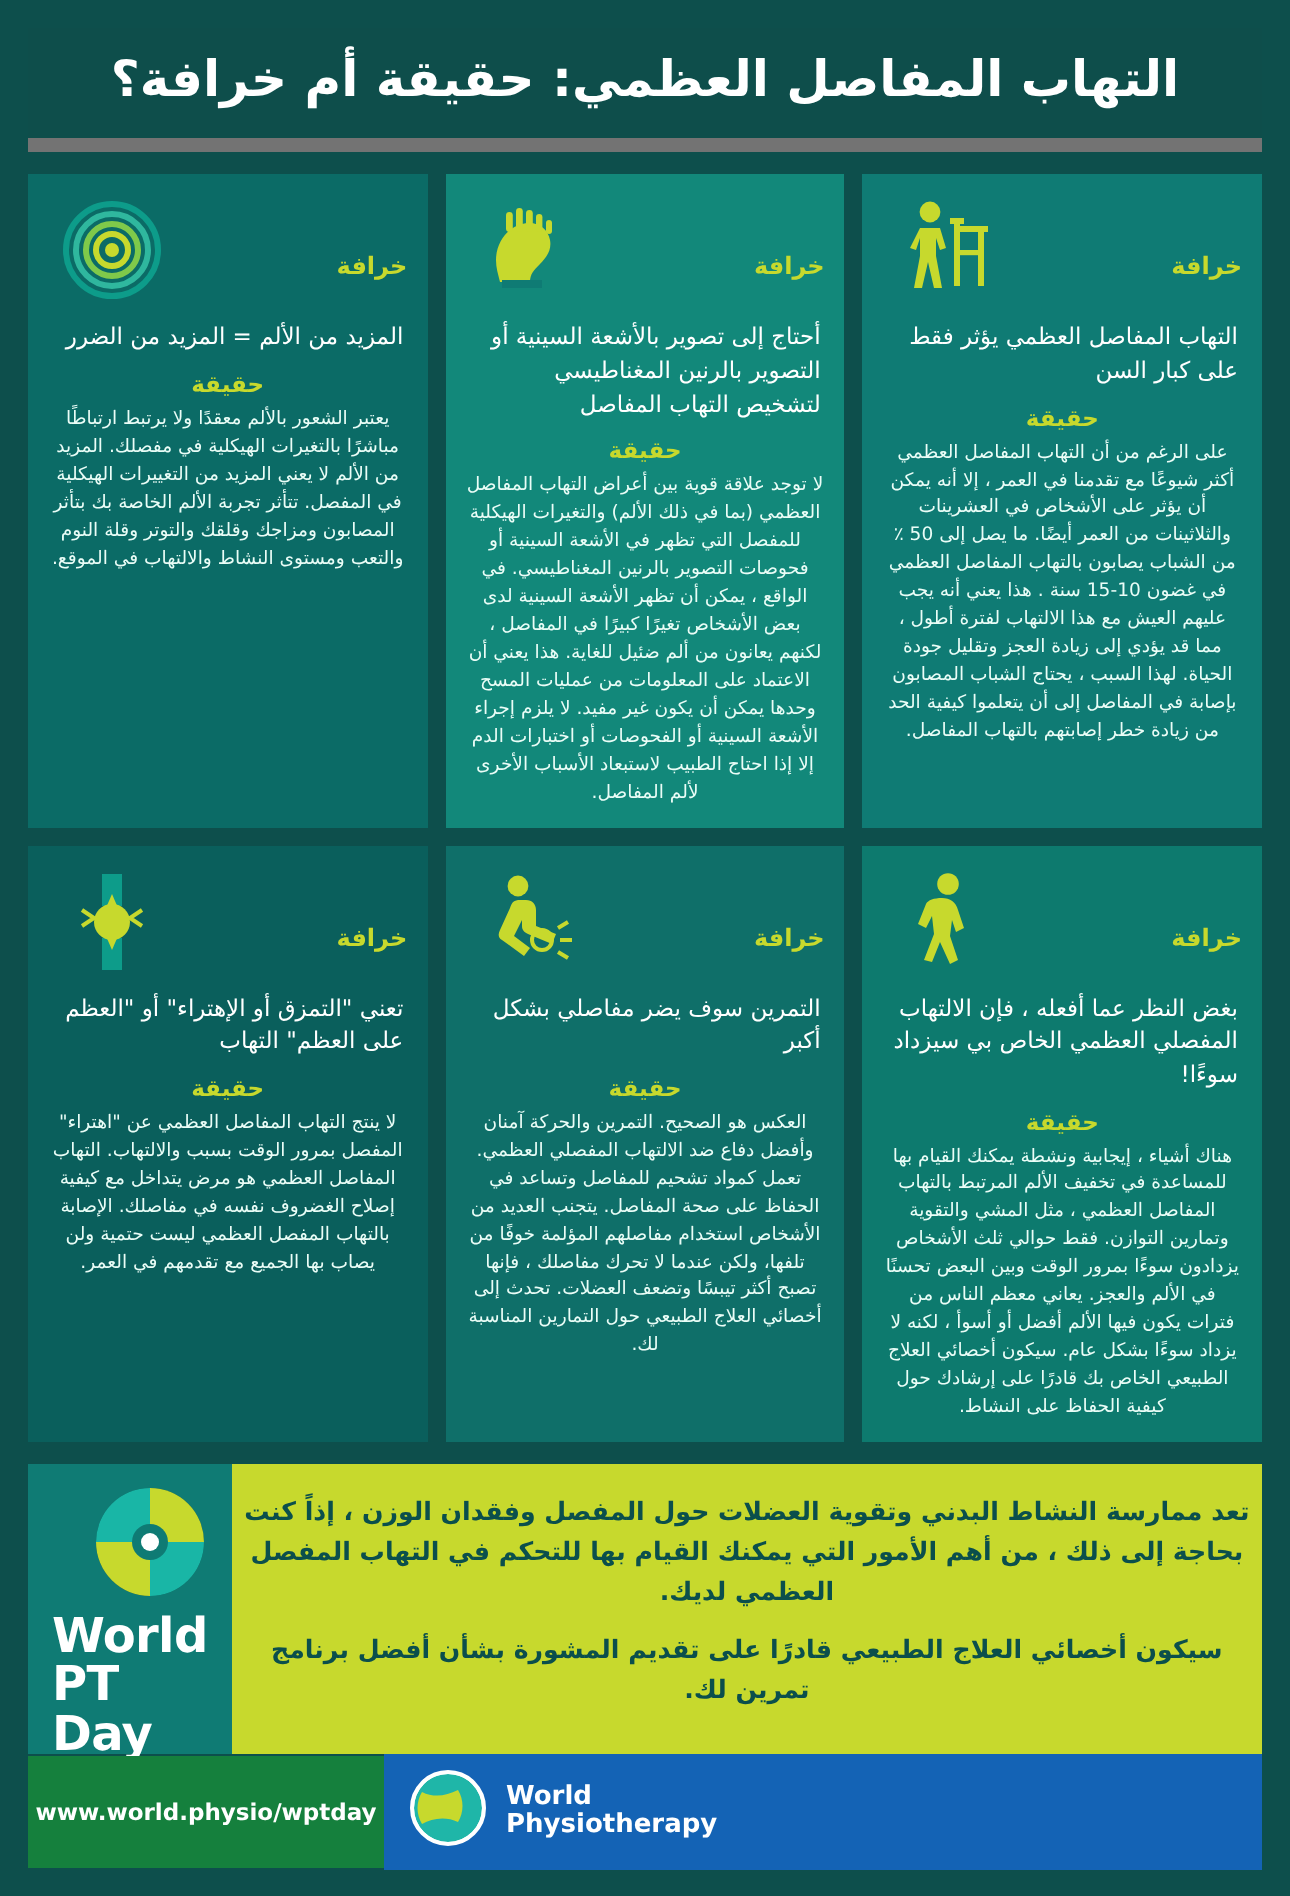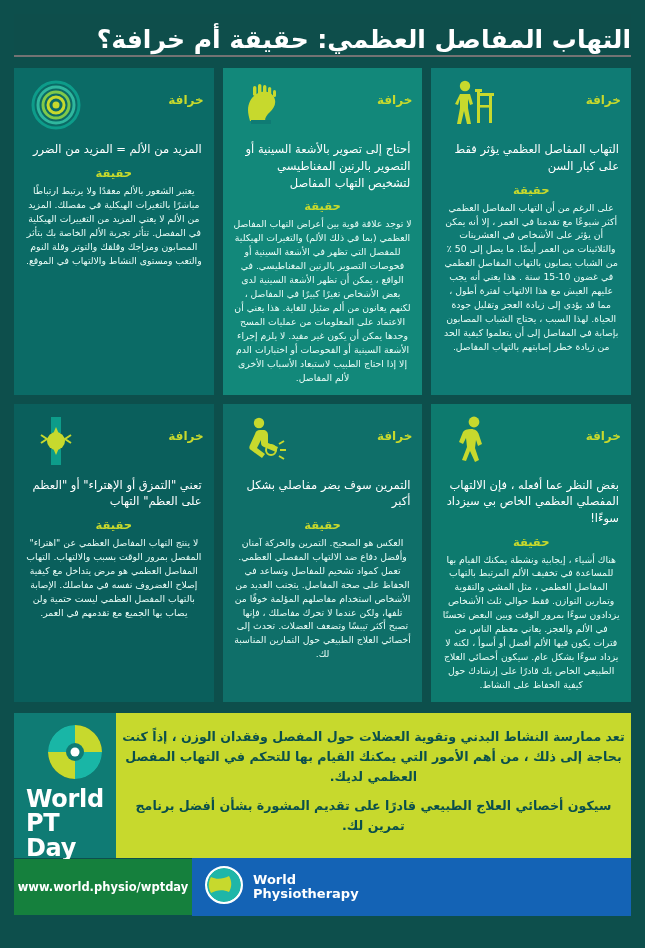--- a/index.html
+++ b/index.html
@@ -12,22 +12,23 @@
   }
   .poster {
     position: relative;
     width: 645px; height: 948px;
     background: #0d4f4c;
     padding: 14px 14px 0 14px;
   }
   
   .title-bar {
     background: #0e4e4b;
-    border-bottom: 2px solid #737373;
-    padding: 10px 0 0 0;
+    border-bottom: 7px solid #737373;
+    padding: 10px 0 14px 0;
+    text-align: center;
   }
   .title-bar .title {
     color: #ffffff;
     font-size: 25px;
     font-weight: bold;
     line-height: 1.25;
     direction: rtl;
   }
   
   .grid {
@@ -47,21 +48,21 @@
   }
   .c-teal { background: #0f7b74; }
   .c-green { background: #12887a; }
   .c-dteal { background: #0b6b66; }
   .c-dgreen { background: #0d7a6e; }
   .c-deep { background: #0a5f5c; }
   .c-mid { background: #0f6f69; }
 
   .myth-row {
     display: flex;
-    align-items: flex-start;
+    align-items: center;
     justify-content: space-between;
     height: 58px;
   }
   .myth-label {
     color: #c7d92d;
     font-size: 12px;
     font-weight: bold;
     white-space: nowrap;
     margin-top: 16px;
   }

